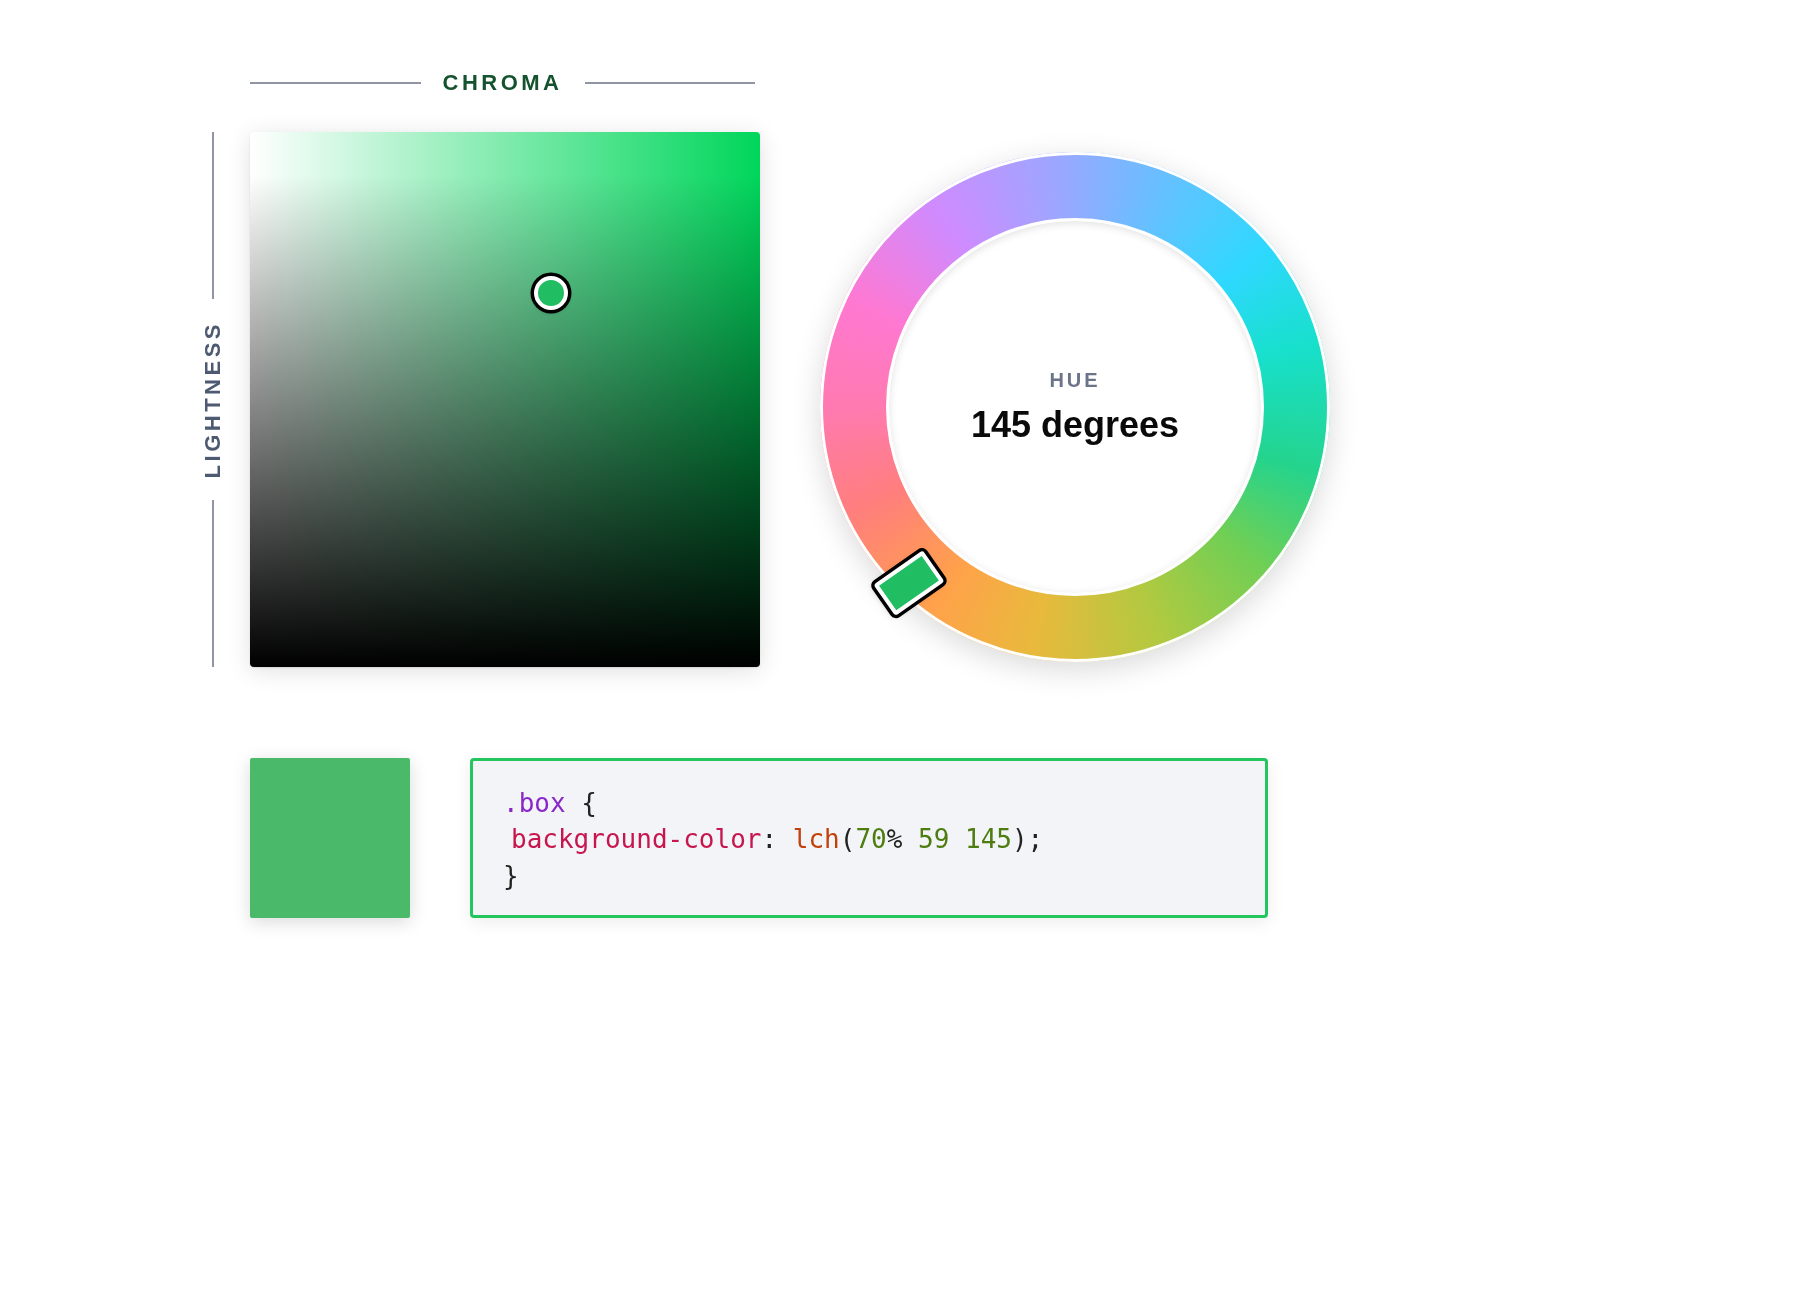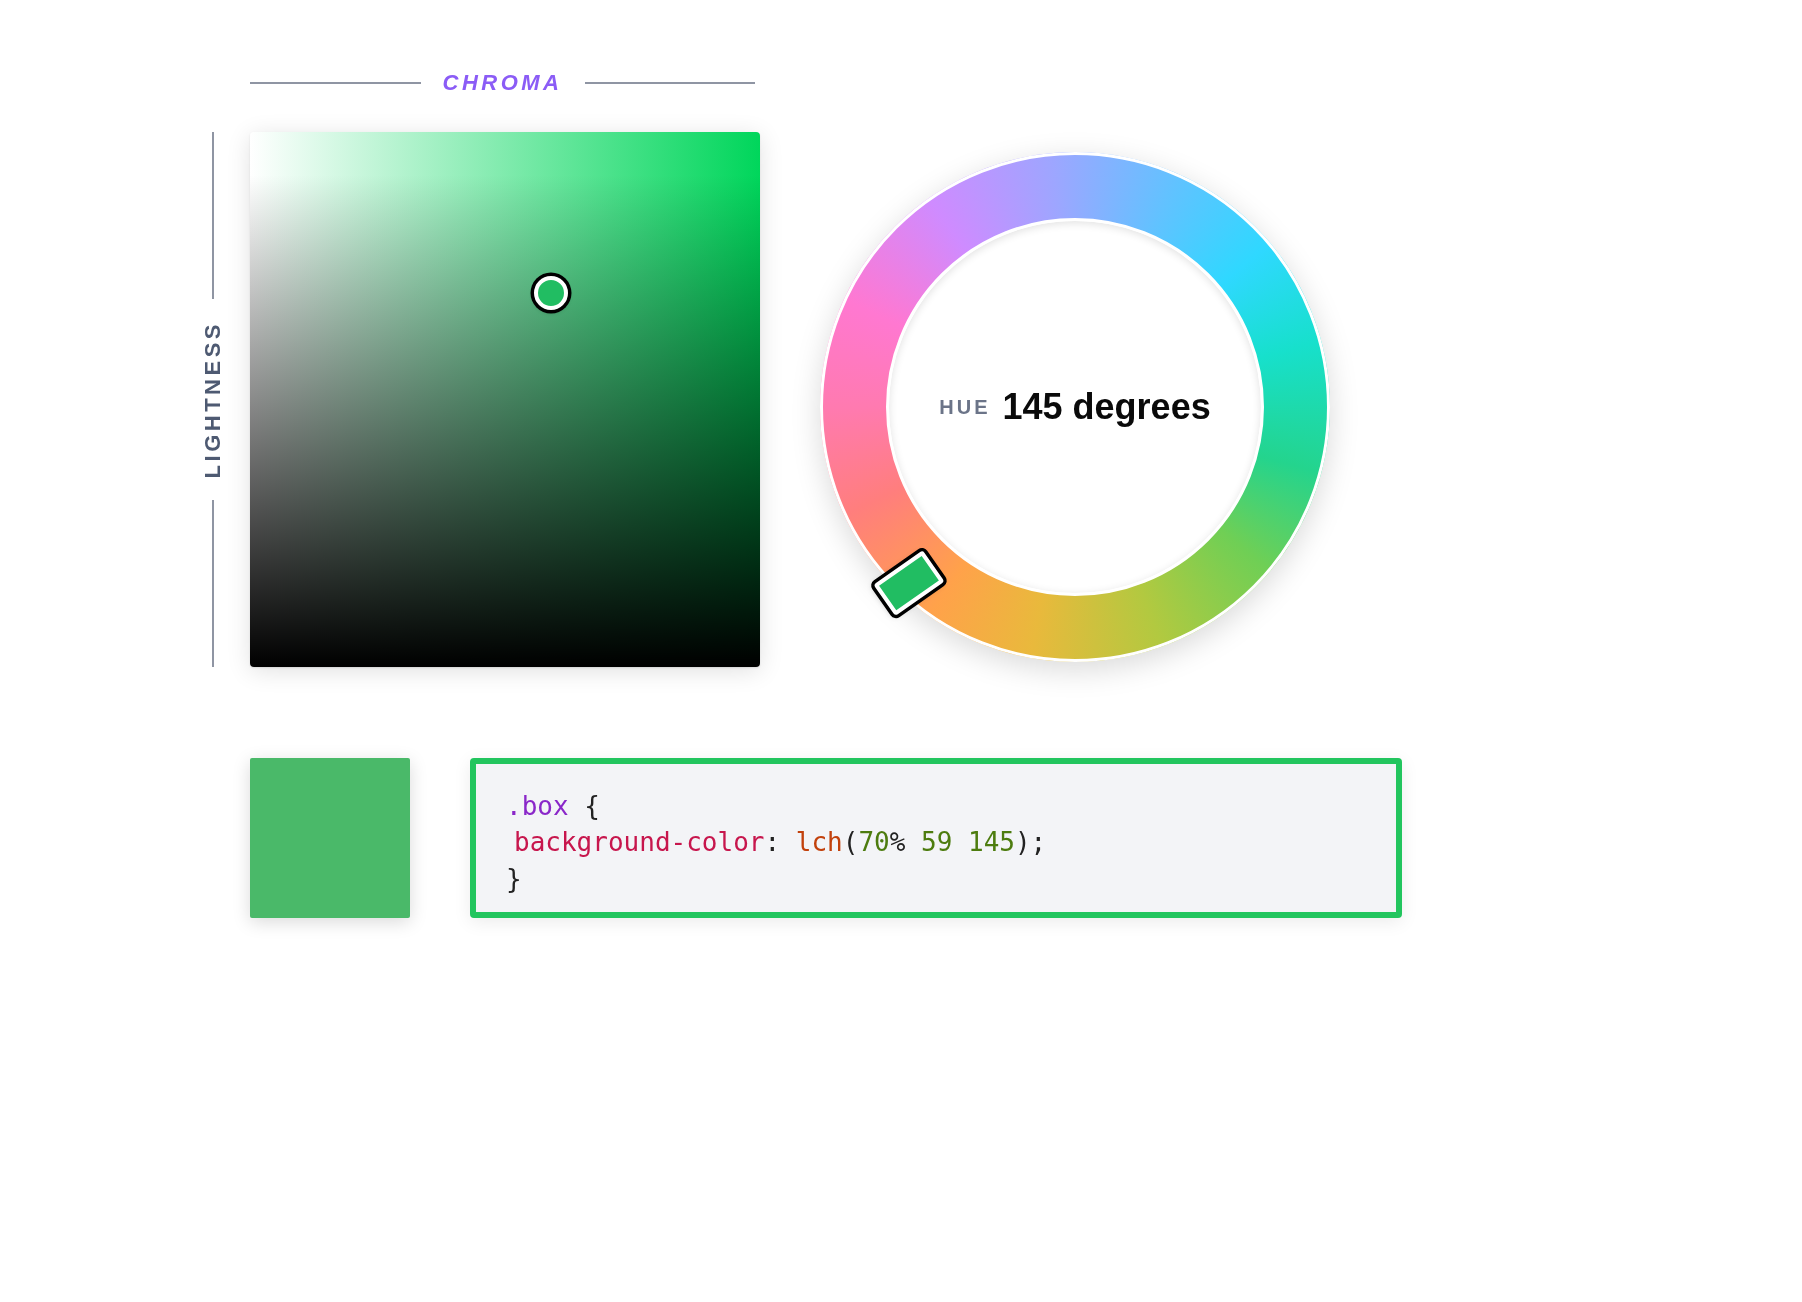--- a/index.html
+++ b/index.html
@@ -29,22 +29,21 @@
   }
   .chroma-header .line {
     flex: 1;
     height: 1.4px;
     background: #8f95a3;
   }
   .chroma-header .lbl {
     font-size: 22px;
     font-weight: 700;
     letter-spacing: 3.5px;
-    color: #8b5cf6;
-    font-style: italic;
+    color: #14532d;
   }
 
   
   .lightness-side {
     position: absolute;
     top: 72px;
     left: 38px;
     width: 30px;
     height: 535px;
     display: flex;
@@ -136,21 +135,21 @@
     border: 3px solid #fff;
   }
   .hue-hole {
     position: absolute;
     inset: 66px;
     border-radius: 50%;
     background: #fff;
     border: 3px solid #fff;
     box-shadow: 0 2px 8px rgba(0,0,0,.12) inset;
     display: flex;
-    flex-direction: row;
+    flex-direction: column;
     align-items: center;
     justify-content: center;
     gap: 12px;
   }
   .hue-hole .lbl {
     font-size: 20px;
     font-weight: 700;
     letter-spacing: 3px;
     color: #6b7488;
   }
@@ -180,24 +179,24 @@
     width: 160px;
     height: 160px;
     border-radius: 2px;
     box-shadow: 0 4px 18px rgba(0,0,0,.15);
   }
 
   .code-block {
     position: absolute;
     top: 698px;
     left: 310px;
-    width: 932px;
+    width: 798px;
     height: 160px;
     background: #f3f4f7;
-    border: 6px solid #22c55e;
+    border: 3px solid #22c55e;
     border-radius: 4px;
     box-shadow: 0 4px 18px rgba(0,0,0,.08);
     padding: 24px 30px;
     font-family: ui-monospace, SFMono-Regular, Menlo, Consolas, monospace;
     font-size: 26px;
     line-height: 1.4;
     color: #222;
   }
   .tok-sel  { color: #8a27c9; }
   .tok-prop { color: #c7164d; margin-left: 8px; }

